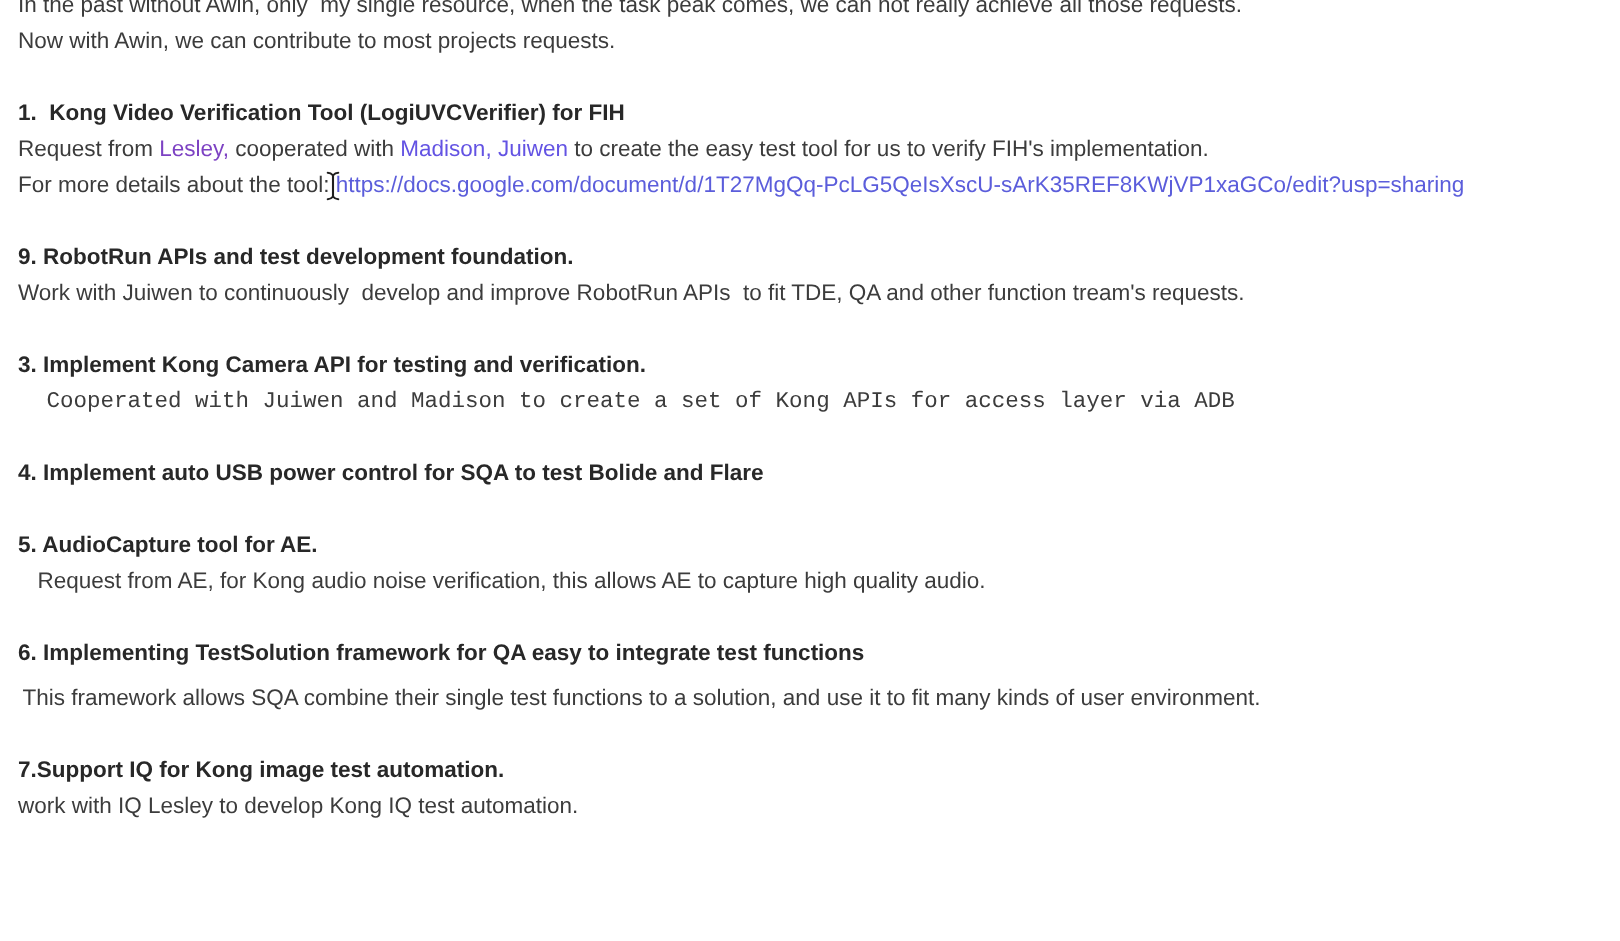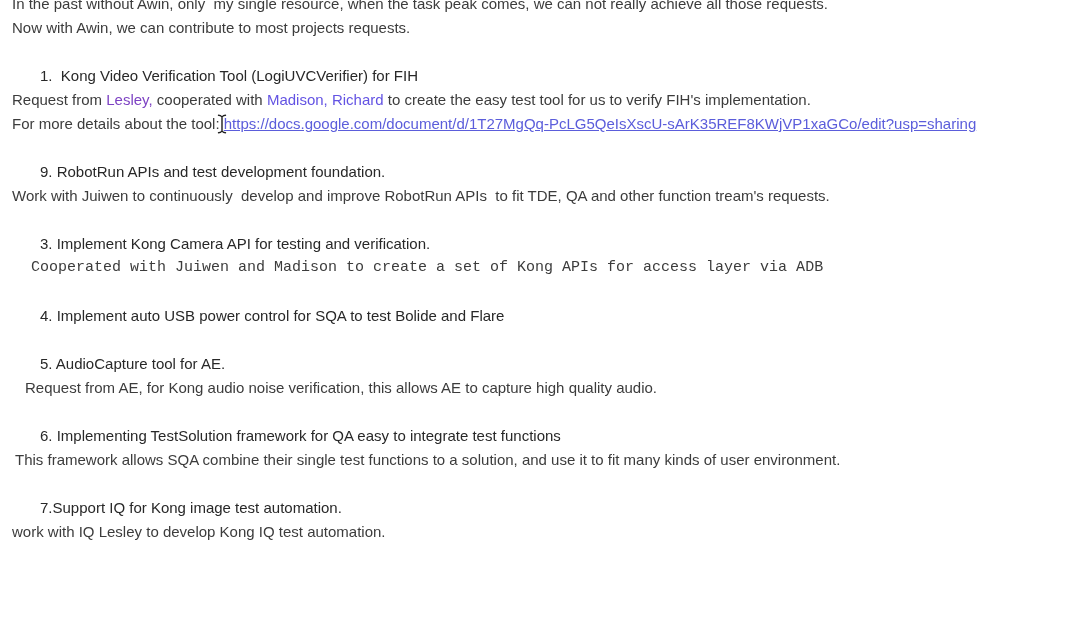--- a/index.html
+++ b/index.html
@@ -19,54 +19,52 @@
     font-size: 15px;
     line-height: 24px;
     color: var(--body-text, #3c3c3c);
   }
   .line {
     height: 24px;
     white-space: pre;
   }
   .blank { height: 24px; }
   .heading {
-    font-weight: 400;
+    font-weight: 700;
     color: var(--heading-text, #282828);
-    margin-left: 28px;
   }
   a { text-decoration: none; cursor: pointer; }
   .person  { color: var(--person-link, #6353e3); }
   .visited { color: var(--person-link-visited, #7d42c3); }
   .url {
     color: var(--url-link, #5b5ddb);
-    text-decoration: underline;
   }
   .ind-a { padding-left: 19px; font-family: Liberation Mono, monospace; }  
   .ind-b { padding-left: 13px; }  
-  .ind-c { padding-left: 3px; }   
+  .ind-c { padding-left: 3px; margin-top: 6px; }   
   .mouse-cursor {
     position: absolute;
     left: 216px;
     top: 114px;
     width: 12px;
     height: 20px;
     pointer-events: none;
   }
 </style>
 </head>
 <body>
 
 <div class="doc">
 
   <div class="line">In the past without Awin, only  my single resource, when the task peak comes, we can not really achieve all those requests.</div>
   <div class="line">Now with Awin, we can contribute to most projects requests.</div>
   <div class="line blank"></div>
 
   <div class="line heading">1.  Kong Video Verification Tool (LogiUVCVerifier) for FIH</div>
-  <div class="line"><span>Request from </span><a class="visited">Lesley,</a><span> cooperated with </span><a class="person">Madison,</a><span> </span><a class="person">Richard</a><span> to create the easy test tool for us to verify FIH's implementation.</span></div>
+  <div class="line"><span>Request from </span><a class="visited">Lesley,</a><span> cooperated with </span><a class="person">Madison,</a><span> </span><a class="person">Juiwen</a><span> to create the easy test tool for us to verify FIH's implementation.</span></div>
   <div class="line"><span>For more details about the tool: </span><a class="url">https://docs.google.com/document/d/1T27MgQq-PcLG5QeIsXscU-sArK35REF8KWjVP1xaGCo/edit?usp=sharing</a></div>
   <div class="line blank"></div>
 
   <div class="line heading">9. RobotRun APIs and test development foundation.</div>
   <div class="line">Work with Juiwen to continuously  develop and improve RobotRun APIs  to fit TDE, QA and other function tream's requests.</div>
   <div class="line blank"></div>
 
   <div class="line heading">3. Implement Kong Camera API for testing and verification.</div>
   <div class="line ind-a">Cooperated with Juiwen and Madison to create a set of Kong APIs for access layer via ADB</div>
   <div class="line blank"></div>

